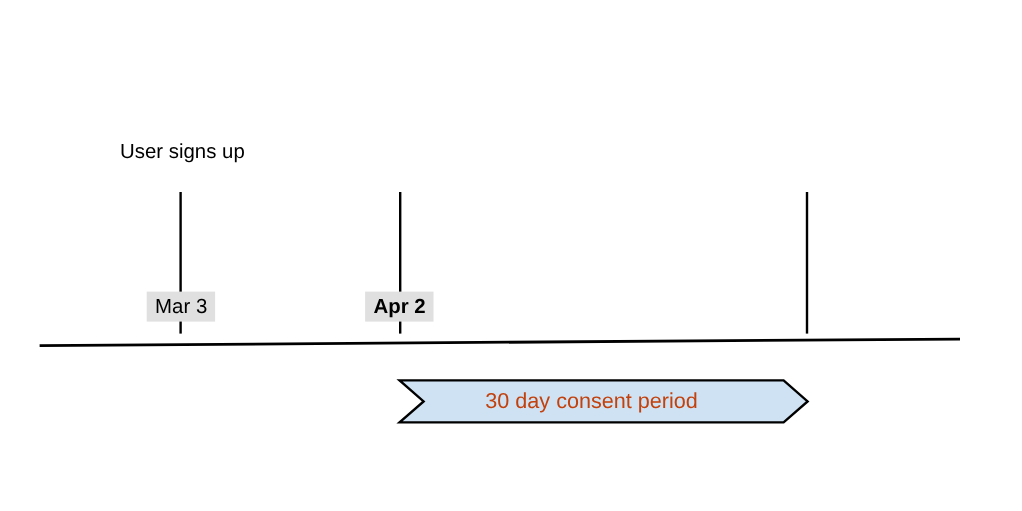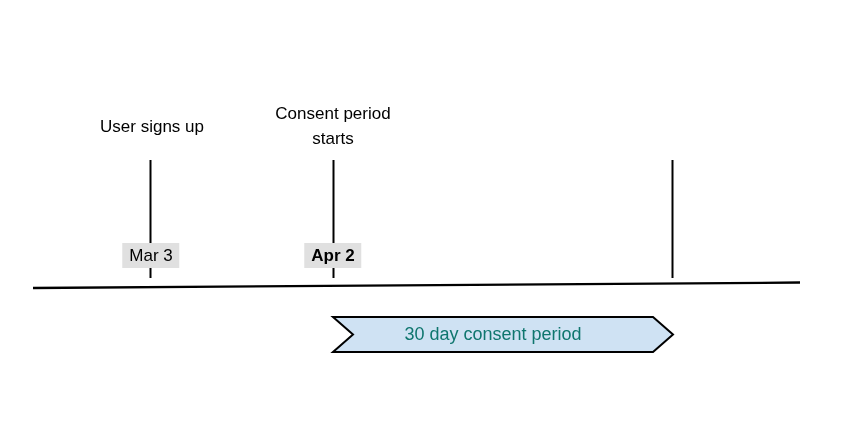--- a/index.html
+++ b/index.html
@@ -39,21 +39,21 @@
   }
   .banner-label {
     position: absolute;
     left: 333px;
     top: 317px;
     width: 320px;
     height: 35px;
     line-height: 35px;
     text-align: center;
     font-size: 18px;
-    color: #0f766e;
+    color: #c2410c;
   }
 </style>
 </head>
 <body>
 
 <div class="stage">
 
   <svg width="852" height="426" viewBox="0 0 852 426">
 
     <line x1="150.5" y1="160" x2="150.5" y2="278" stroke-width="2" stroke="#000000"></line>
@@ -61,19 +61,18 @@
     <line x1="672.5" y1="160" x2="672.5" y2="278" stroke-width="2" stroke="#000000"></line>
 
     <line x1="33" y1="288" x2="803" y2="282.5" stroke-width="2.3" stroke="#000000"></line>
 
     <polygon points="333,317 653,317 673,334.5 653,352 333,352 353,334.5" stroke-width="2" stroke-linejoin="miter" stroke="#000000" fill="#cfe2f3"></polygon>
   </svg>
 
   <div class="event-label" style="left:77px; top:114px; width:150px;">User signs up</div>
   <span class="date-chip" style="left: 151px; top: 243px; background-color: rgb(224, 224, 224); text-align: right;">Mar 3</span>
 
-  <div class="event-label" style="left:258px; top:101px; width:150px;">Consent period starts</div>
   <span class="date-chip" style="left: 333px; top: 243px; background-color: rgb(224, 224, 224); font-weight: bold;">Apr 2</span>
 
 
   <div class="banner-label">30 day consent period</div>
 
 </div>
 
 </body></html>

